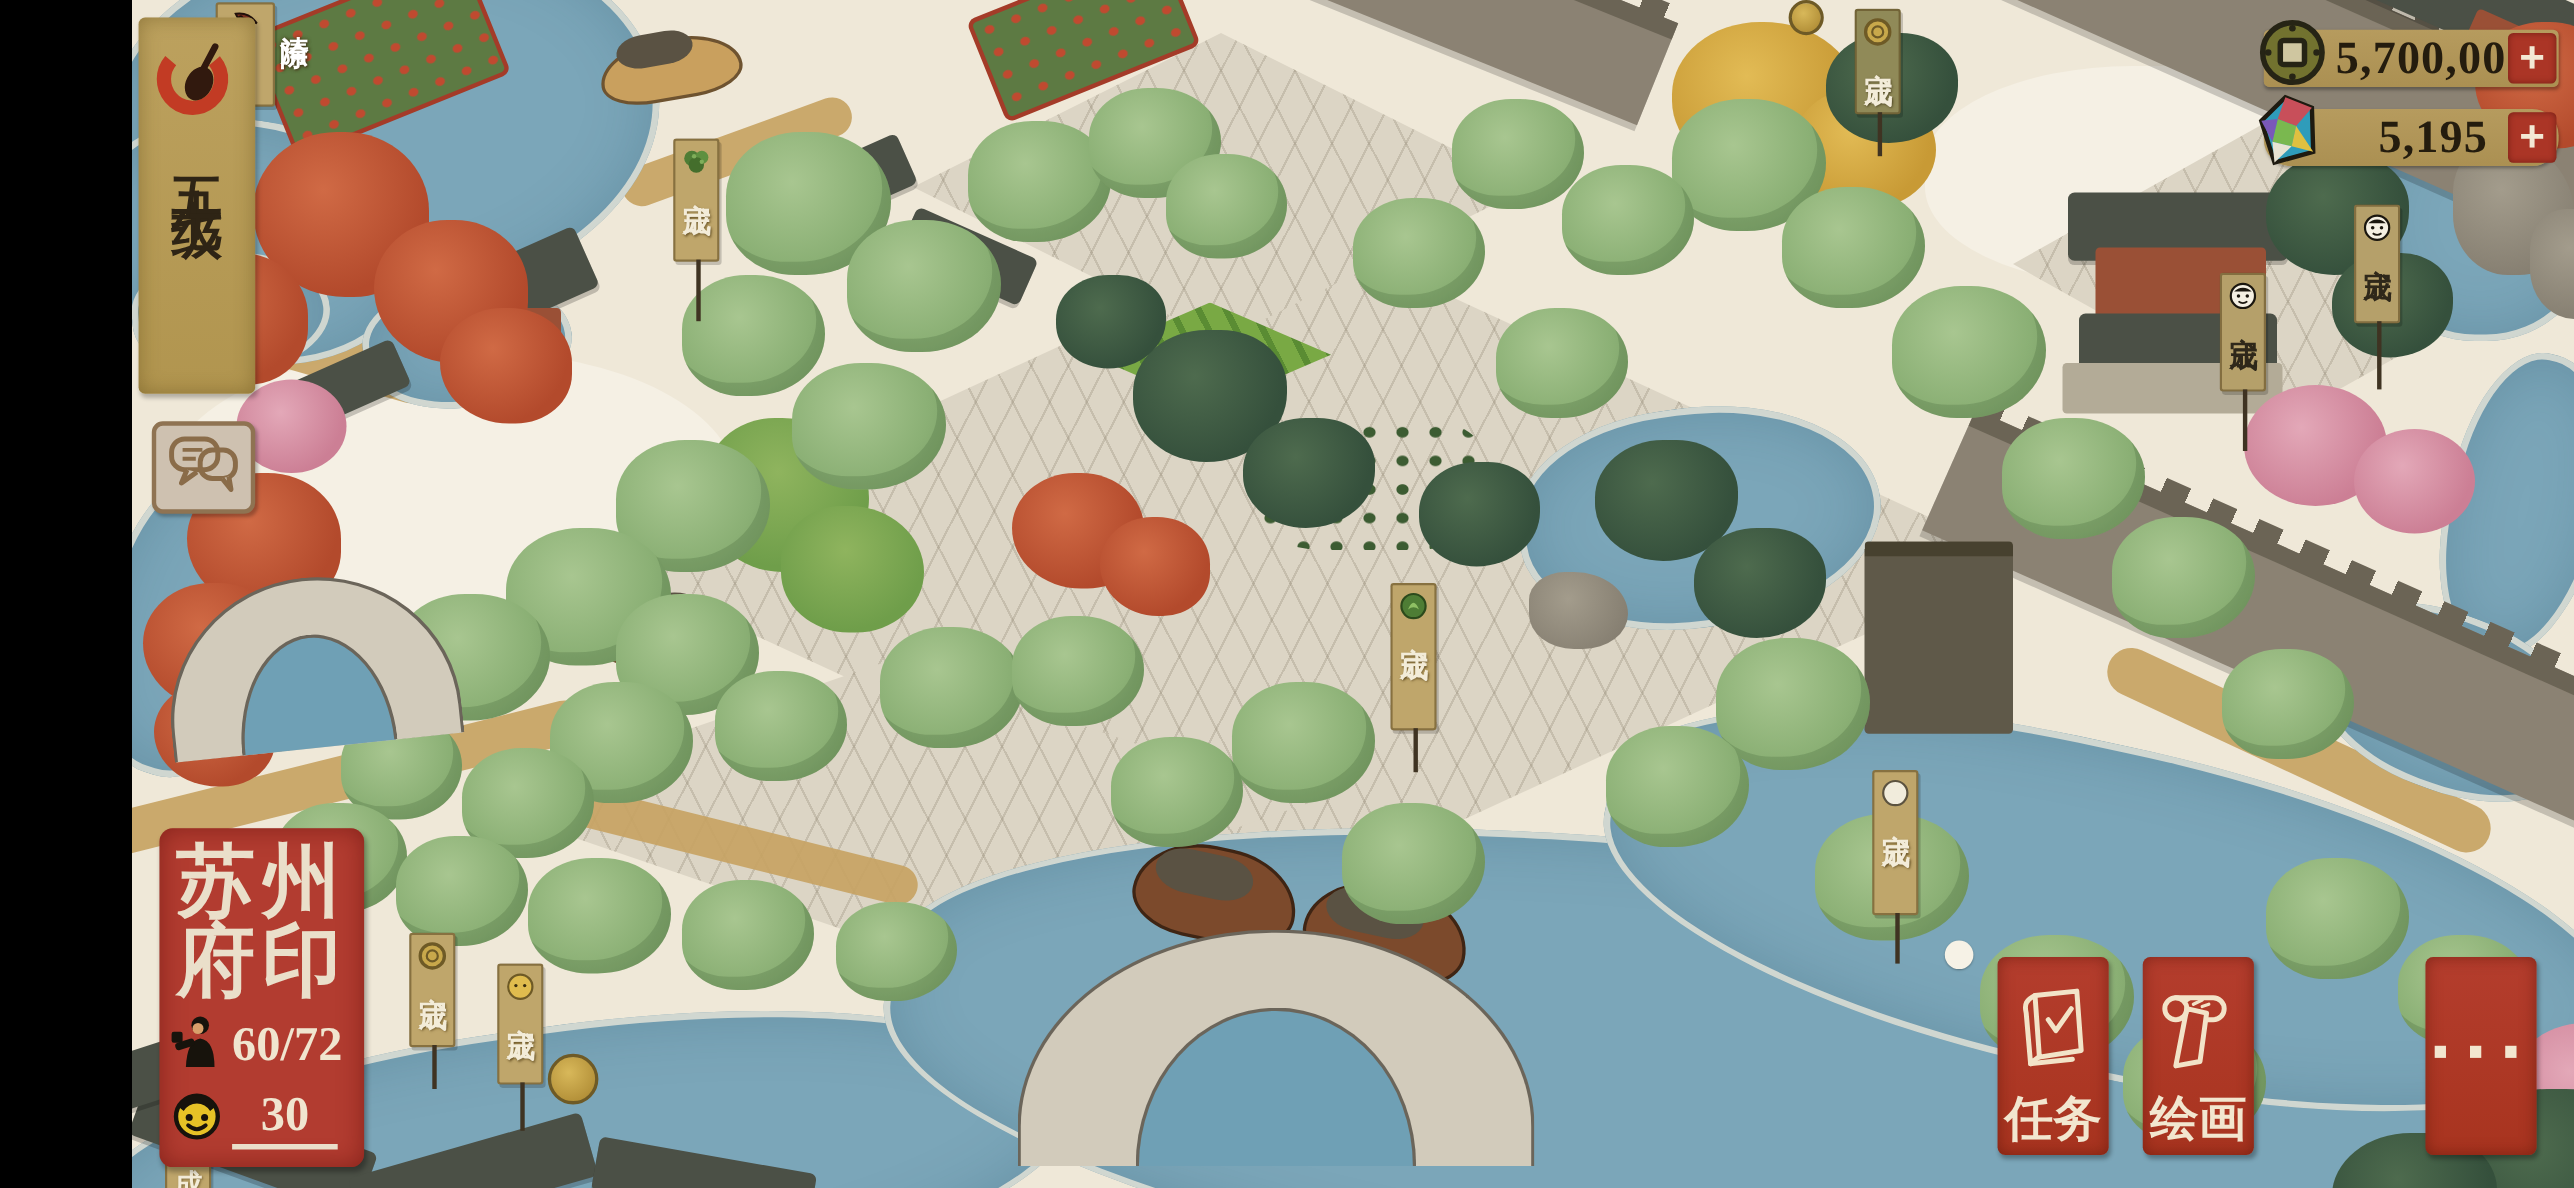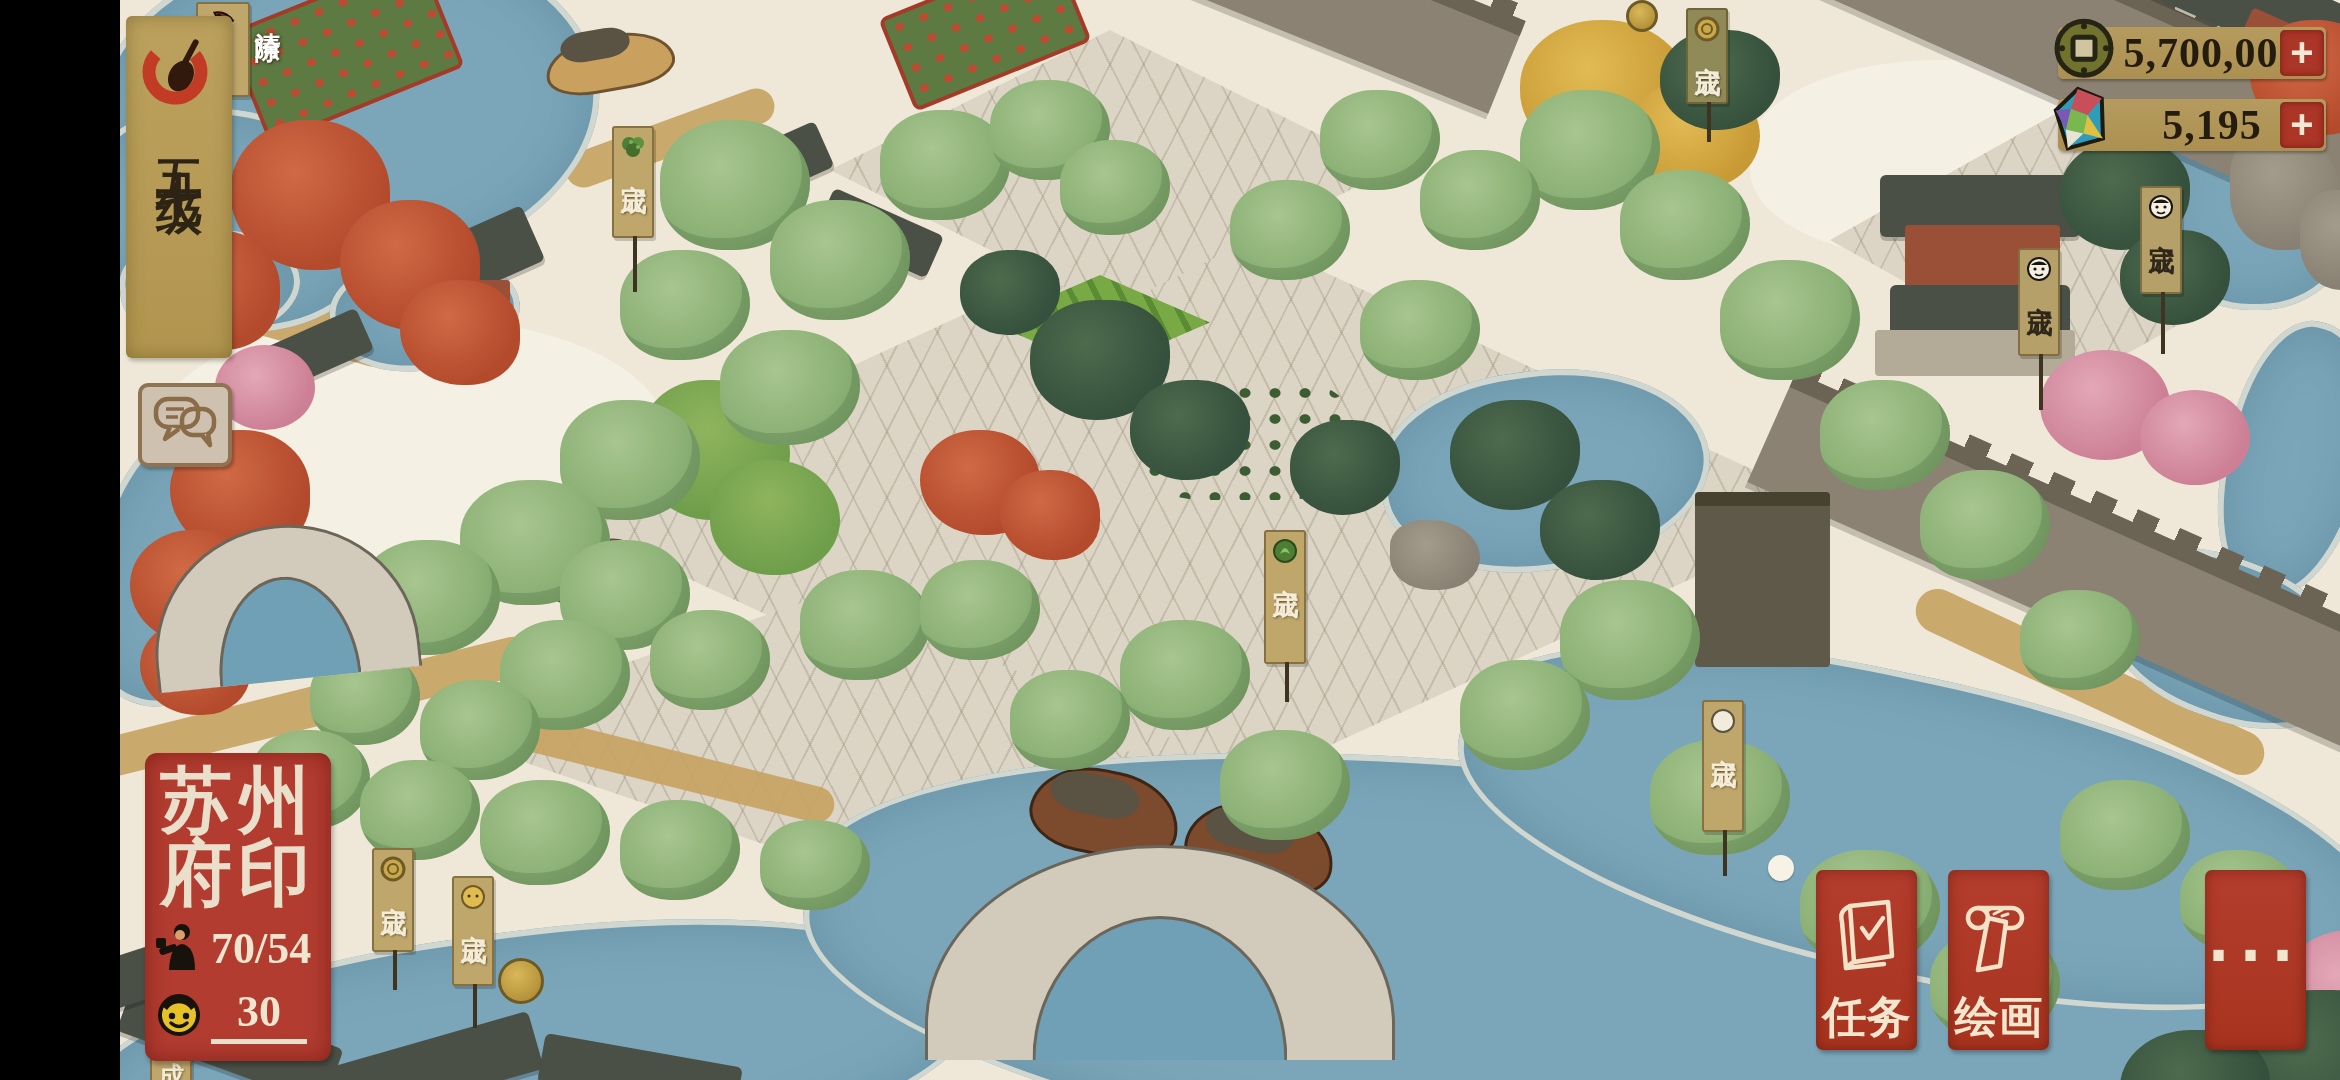--- a/index.html
+++ b/index.html
@@ -377,21 +377,21 @@
     <div class="seal-row">
       <span>
         <svg width="48" height="50" viewBox="0 0 48 50">
           <circle cx="27" cy="10" r="8" fill="#17130c"></circle>
           <circle cx="25" cy="13" r="5" fill="#d9a06b"></circle>
           <path d="M14,48 q1,-24 13,-26 q13,2 13,26 z" fill="#17130c"></path>
           <rect x="4" y="24" width="18" height="7" rx="3" fill="#17130c" transform="rotate(-18 13 27)"></rect>
           <rect x="1" y="16" width="10" height="10" rx="2" fill="#17130c"></rect>
         </svg>
       </span>
-      <span class="seal-num">70/54</span>
+      <span class="seal-num">60/72</span>
     </div>
     <div class="seal-row">
       <span>
         <svg width="48" height="48" viewBox="0 0 48 48">
           <circle cx="24" cy="26" r="19" fill="#e6c226" stroke="#17130c" stroke-width="4"></circle>
           <path d="M7,17 a19,19 0 0 1 34,0 l-5,4 a 14,14 0 0 0 -24,0 z" fill="#17130c"></path>
           <circle cx="17" cy="27" r="3.2" fill="#17130c"></circle>
           <circle cx="31" cy="27" r="3.2" fill="#17130c"></circle>
           <path d="M16,34 q8,7 16,0" fill="none" stroke="#17130c" stroke-width="3.5" stroke-linecap="round"></path>
         </svg>
@@ -407,21 +407,21 @@
         <rect x="21" y="21" width="22" height="22" rx="3" fill="#cfc6a0" stroke="#262415" stroke-width="5"></rect>
         <circle cx="32" cy="10" r="3" fill="#262415"></circle>
           <circle cx="32" cy="54" r="3" fill="#262415"></circle>
         <circle cx="10" cy="32" r="3" fill="#262415"></circle>
           <circle cx="54" cy="32" r="3" fill="#262415"></circle>
       </svg>
     </span>
     <span class="cur-val">5,700,000</span>
     <span class="plus-btn">+</span>
   </div>
-  <div class="abs cur-bar" style="left:2058px;top:99px;">
+  <div class="abs cur-bar" style="left:2058px;top:99px;border-radius:24px;">
     <span class="cur-icon" style="transform:translateY(-56%) rotate(-6deg);">
       <svg width="58" height="66" viewBox="0 0 58 66">
         <polygon points="29,3 52,15 49,55 13,61 5,22" fill="#2f9cba" stroke="#1e1a10" stroke-width="4"></polygon>
         <polygon points="29,3 52,15 36,30 20,22" fill="#c84f5a"></polygon>
         <polygon points="20,22 36,30 30,48 13,42" fill="#7ab84f"></polygon>
         <polygon points="36,30 49,55 30,48" fill="#e0c040"></polygon>
         <polygon points="5,22 20,22 13,42" fill="#7a58b8"></polygon>
         <polygon points="13,42 30,48 13,61" fill="#e8e3d2"></polygon>
       </svg>
     </span>

